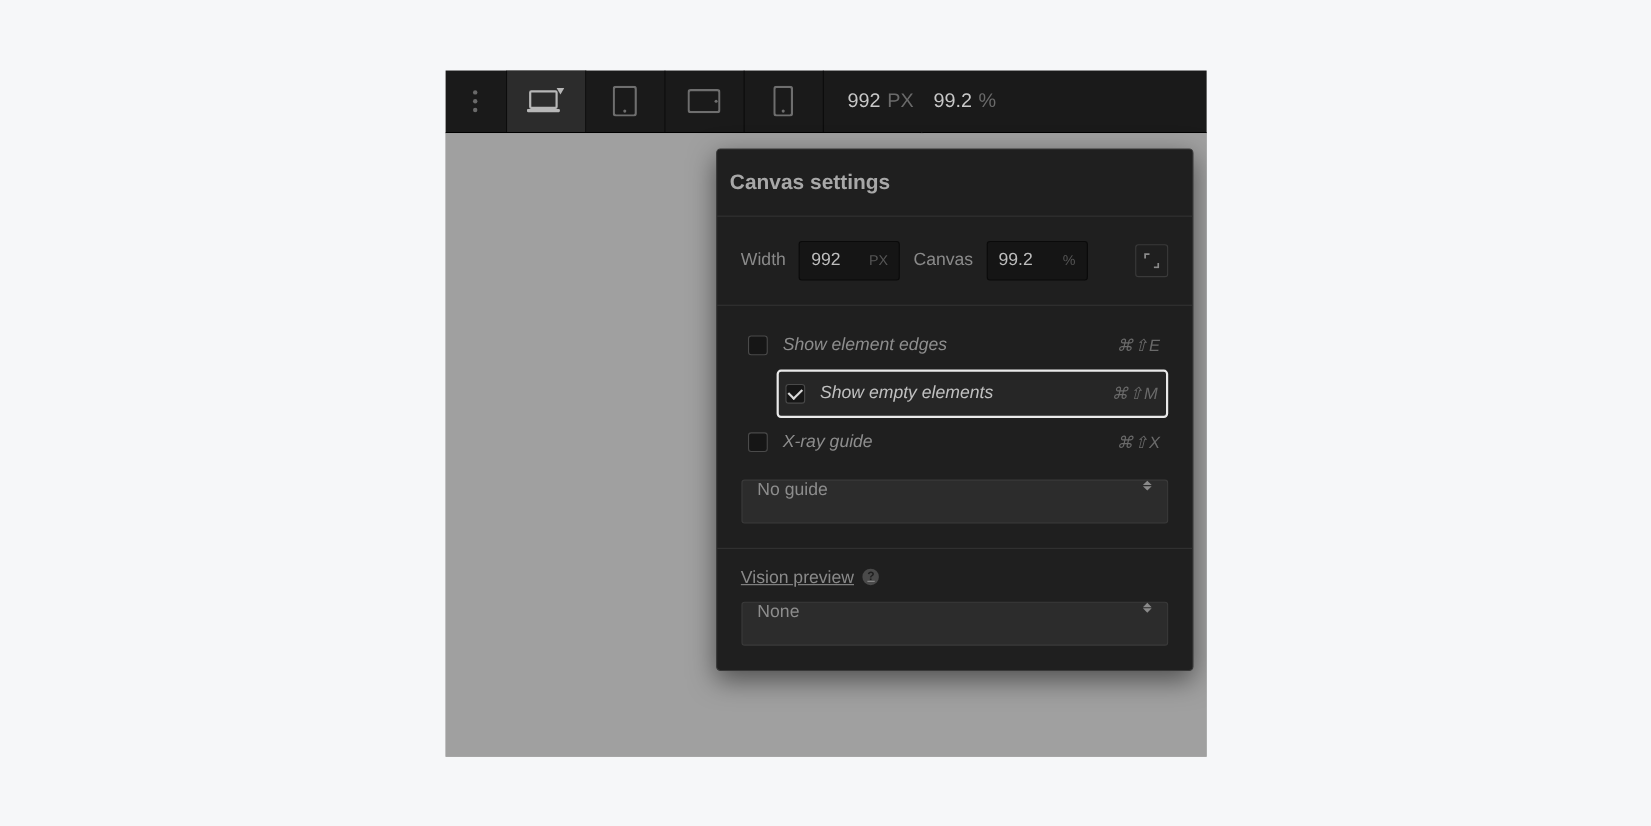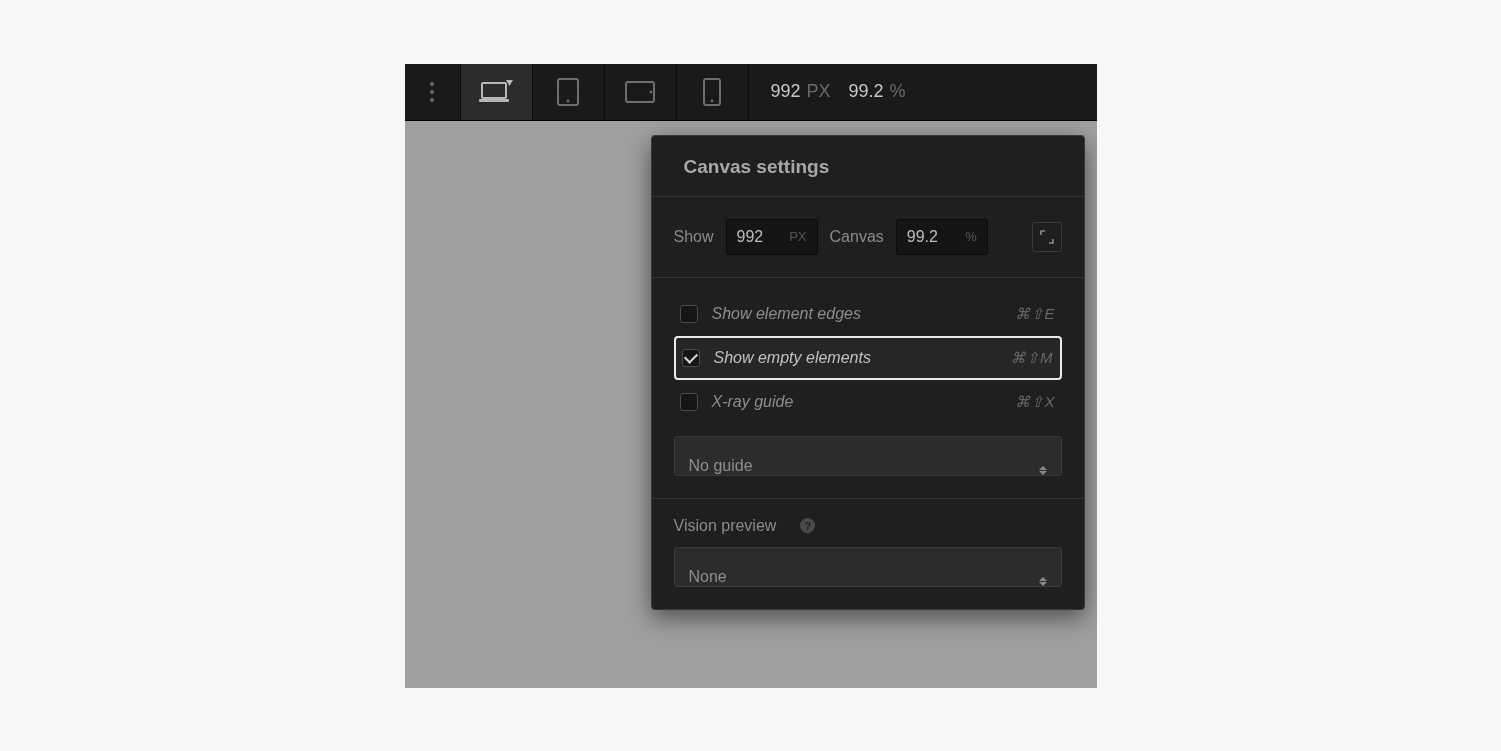--- a/index.html
+++ b/index.html
@@ -70,21 +70,21 @@
     position: absolute;
     top: 71px;
     right: 12px;
     width: 434px;
     background: #1f1f1f;
     border: 1px solid #383838;
     border-radius: 4px;
     box-shadow: 0 8px 24px rgba(0,0,0,.5);
   }
   .pop-header {
-    padding: 20px 32px 18px;
+    padding: 20px 12px 18px;
     border-bottom: 1px solid #323232;
   }
   .pop-title {
     font-size: 19px;
     font-weight: 600;
     color: #a8a8a8;
   }
   .pop-size {
     padding: 22px 22px;
     border-bottom: 1px solid #323232;
@@ -125,20 +125,21 @@
     height: 44px;
     gap: 14px;
     padding: 0 6px;
     border-radius: 4px;
     cursor: pointer;
     font-style: italic;
   }
   .check-row.highlight {
     border: 2.5px solid #eaeaea;
     background: #262626;
+    margin-left: 32px;
   }
   .cbox {
     width: 18px; height: 18px;
     border: 1px solid #4a4a4a;
     border-radius: 3px;
     background: #161616;
     display: flex; align-items: center; justify-content: center;
     flex-shrink: 0;
   }
   .cbox.on::after {
@@ -156,21 +157,21 @@
     color: #6a6a6a;
     letter-spacing: 1px;
   }
   .select {
     margin-top: 12px;
     height: 40px;
     background: #2c2c2c;
     border: 1px solid #3a3a3a;
     border-radius: 3px;
     display: flex;
-    align-items: flex-end;
+    align-items: flex-start;
     padding: 0 14px;
     color: #8d8d8d;
     font-size: 16px;
     cursor: pointer;
   }
   .select .chev {
     margin-left: auto;
     display: flex; flex-direction: column; gap: 1px;
   }
   .select .chev::before, .select .chev::after {
@@ -178,22 +179,22 @@
     width: 0; height: 0;
     border-left: 4px solid transparent;
     border-right: 4px solid transparent;
   }
   .select .chev::before { border-bottom: 4px solid #8a8a8a; }
   .select .chev::after  { border-top: 4px solid #8a8a8a; }
   .pop-vision {
     padding: 18px 22px 22px;
   }
   .vision-label {
-    display: flex; align-items: center; gap: 24px;
-    font-size: 16px; color: #8a8a8a;
+    display: flex; gap: 8px;
+    font-size: 16px; color: #8a8a8a; text-decoration: underline;
   }
   .help {
     width: 15px; height: 15px; border-radius: 50%;
     background: #4a4a4a; color: #1f1f1f;
     font-size: 11px; font-weight: 700;
     display: flex; align-items: center; justify-content: center;
   }
 </style>
 </head>
 <body>
@@ -244,21 +245,21 @@
   </div>
 
   <div class="canvas-area"></div>
 
   <div class="popover">
     <div class="pop-header">
       <div class="pop-title">Canvas settings</div>
     </div>
 
     <div class="pop-size">
-      <span class="field-label">Show</span>
+      <span class="field-label">Width</span>
       <div class="num-input w">
         <span class="val">992</span>
         <span class="unit">PX</span>
       </div>
       <span class="field-label">Canvas</span>
       <div class="num-input s">
         <span class="val">99.2</span>
         <span class="unit">%</span>
       </div>
       <div class="expand-btn">

